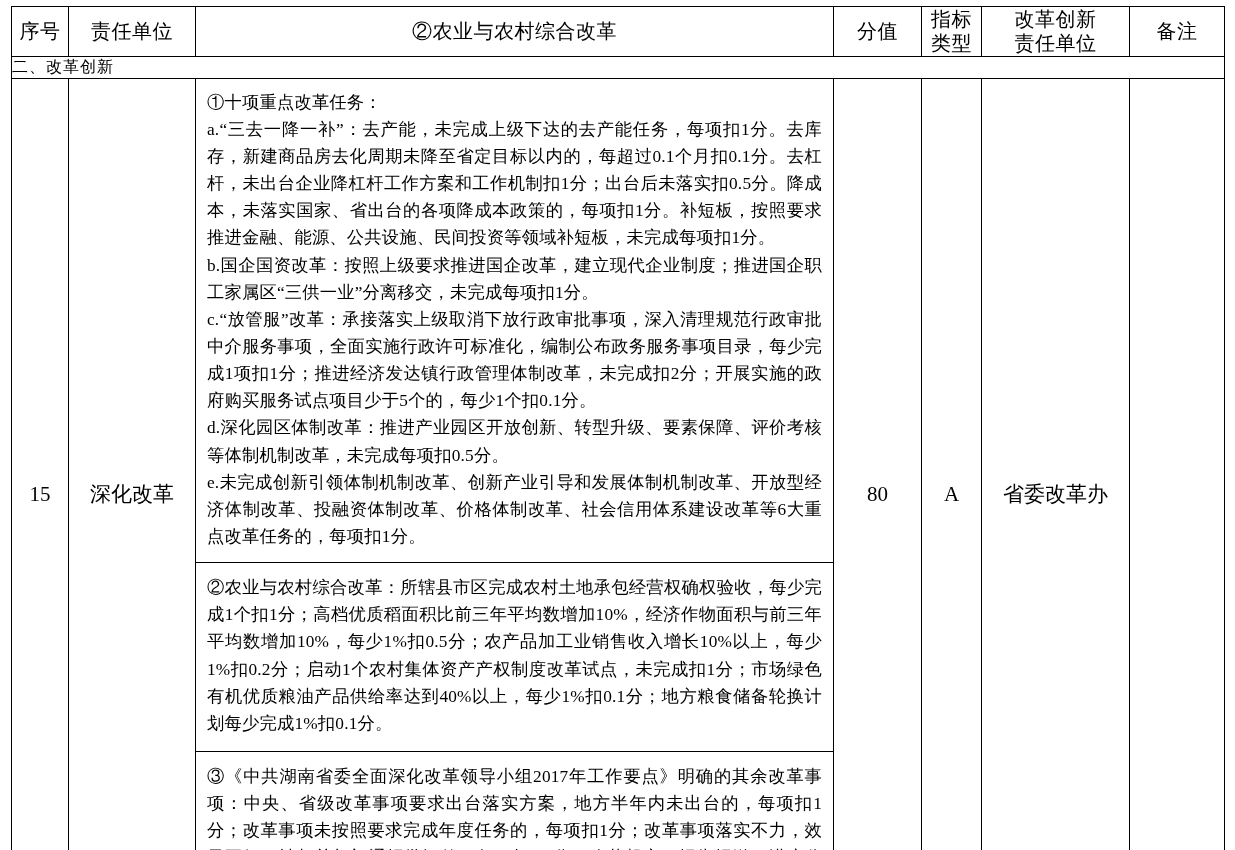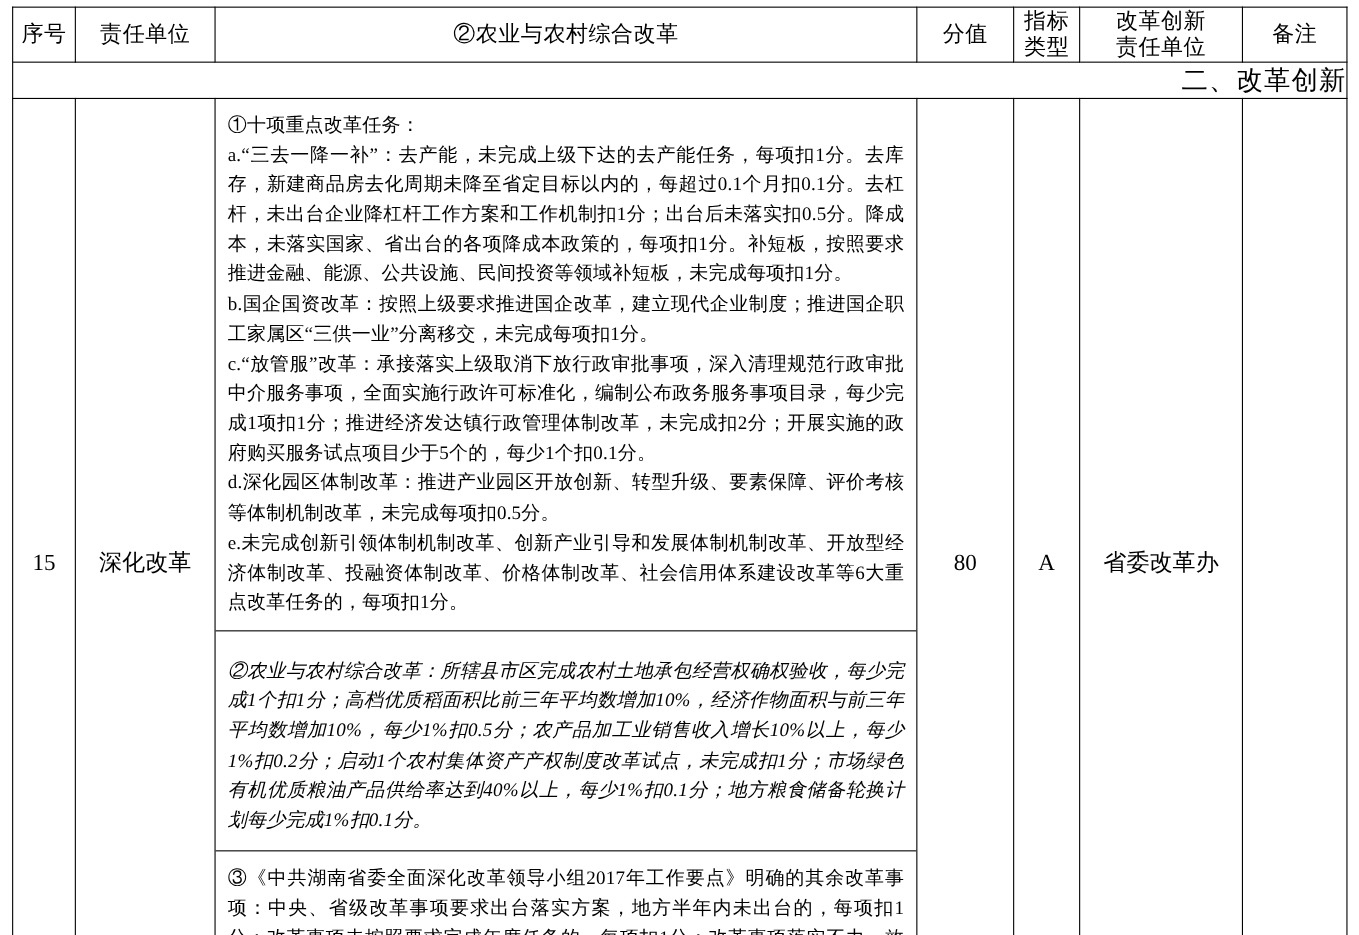--- a/index.html
+++ b/index.html
@@ -45,22 +45,22 @@
     text-align: center;
     font-size: 20px;
     font-weight: bold;
     line-height: 1.28;
     padding: 9px 2px;
     letter-spacing: 0.5px;
   }
   .hdr-cell.two-line { line-height: 1.22; }
 
   .section-row td {
-    text-align: right;
-    font-size: 24px;
+    text-align: left;
+    font-size: 16px;
     font-weight: bold;
     padding: 8px 0 9px 0;
     letter-spacing: 1px;
   }
 
   .cell-center {
     text-align: center;
     font-size: 20px;
     line-height: 1.3;
   }
@@ -79,21 +79,21 @@
     text-align: justify;
     text-justify: inter-ideograph;
     padding: 9px 11px 10px 11px;
     box-sizing: border-box;
     letter-spacing: 0.2px;
   }
   .para + .para {
     border-top: 1px solid #000000;
   }
   .para.p1 { padding-top: 10px; padding-bottom: 12px; font-family: Liberation Serif, serif; }
-  .para.p2 { padding-top: 22px; padding-bottom: 14px; font-style: italic; }
+  .para.p2 { padding-top: 11px; padding-bottom: 14px; }
   .para.p3 { padding-top: 11px; padding-bottom: 12px; }
 </style>
 </head>
 <body>
 
 <div class="sheet">
   <table class="grid">
     <colgroup>
       <col class="c-seq">
       <col class="c-name">

